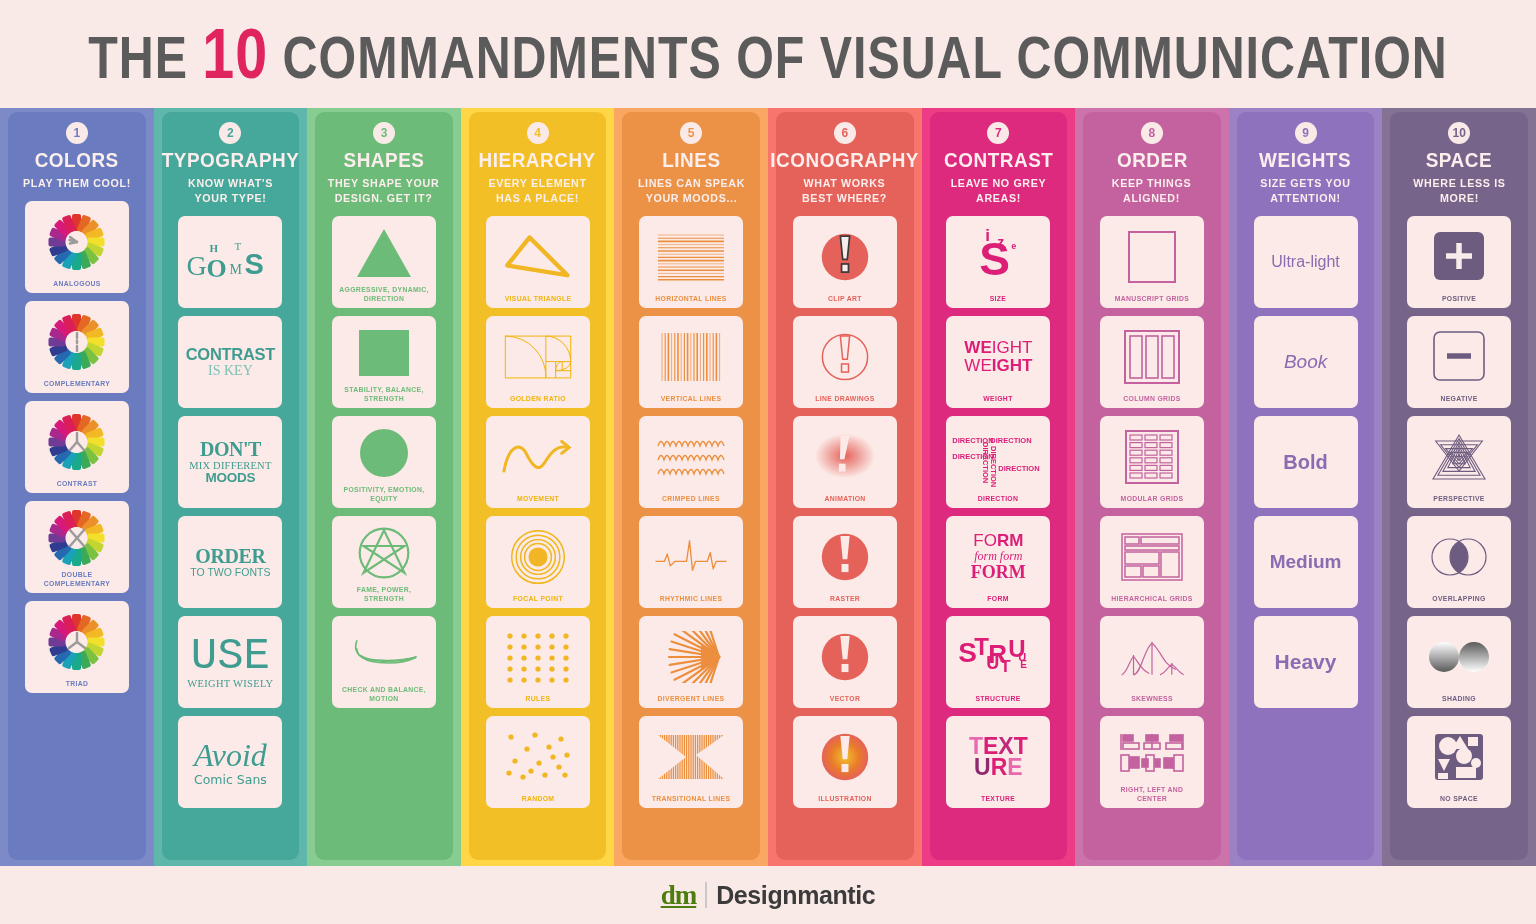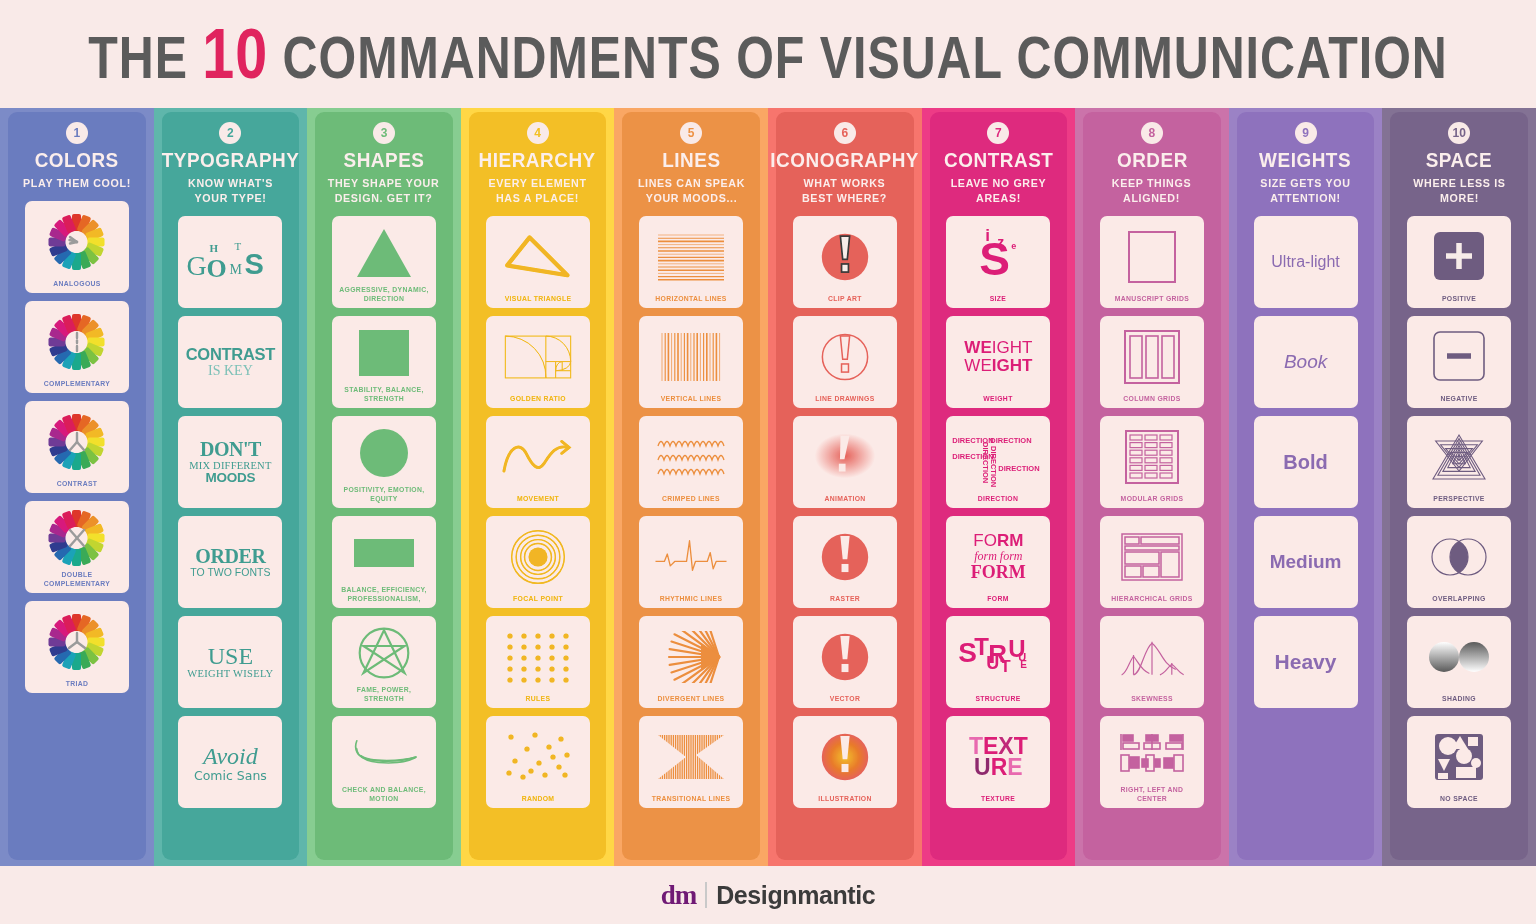--- a/index.html
+++ b/index.html
@@ -93,21 +93,21 @@
   
   .footer {
     position: absolute; left: 0; bottom: 0; width: 100%; height: 58px;
     display: flex; align-items: center; justify-content: center; gap: 0;
     background: #f9eae8;
   }
   .brandmark {
     font-family: "Liberation Serif", serif; font-weight: 700;
     font-size: 27px; color: #3b3b3b; letter-spacing: -1px;
   }
-  .brandmark .dm-d { color: #701a75; }
+  .brandmark .dm-d { color: #4d7c0f; text-decoration: underline; }
   .brandbar { width: 2px; height: 26px; background: #c9c9c9; margin: 0 9px; }
   .brandname { font-family: "Liberation Sans", sans-serif; font-weight: 700;
     font-size: 25px; color: #3b3b3b; letter-spacing: -0.4px; }
 
   
   .wheel { position: relative; width: 56px; height: 56px; }
   .wheel i {
     position: absolute; left: 50%; top: 50%; width: 9px; height: 17px;
     margin-left: -4.5px; margin-top: -28px; border-radius: 2px;
     transform-origin: 50% 28px;
@@ -350,29 +350,29 @@
                 <div class="art">
                   <div class="typo">
                     <div style="font-size:20px;font-weight:700;font-family:'Liberation Serif',serif;letter-spacing:-0.4px;">ORDER</div>
                     <div style="font-size:10.5px;letter-spacing:0px;">TO TWO FONTS</div>
                   </div>
                 </div>
               </div>
               <div class="tile big-word">
                 <div class="art">
                   <div class="typo">
-                    <div style="font-size:24px;font-family:Liberation Serif, serif;letter-spacing:0px;line-height:0.95;">USE</div>
+                    <div style="font-size:44px;font-family:Liberation Mono, monospace;letter-spacing:0px;line-height:0.95;">USE</div>
                     <div style="font-family:'Liberation Serif',serif;font-size:10.5px;letter-spacing:0.3px;">WEIGHT WISELY</div>
                   </div>
                 </div>
               </div>
               <div class="tile big-word">
                 <div class="art">
                   <div class="typo">
-                    <div style="font-size:24px;font-family:'Liberation Serif',serif;font-style:italic;line-height:1.1;">Avoid</div>
+                    <div style="font-size:32px;font-family:'Liberation Serif',serif;font-style:italic;line-height:1.1;">Avoid</div>
                     <div style="font-size:12.5px;font-family:'DejaVu Sans',sans-serif;">Comic Sans</div>
                   </div>
                 </div>
               </div>
             </div>
           </div>
         </div>
       </div>
       <div class="colwrap" style="background: rgb(109, 187, 120); opacity: 1; filter: saturate(0.8) brightness(1.12);">
         <div style="position: absolute; inset: 0px; filter: saturate(1.25) brightness(0.893);">
@@ -391,26 +391,20 @@
                 <div class="art">
                   <div class="sq"></div>
                 </div>
                 <div class="cap" style="color: rgb(109, 187, 120);">STABILITY, BALANCE, STRENGTH</div>
               </div>
               <div class="tile">
                 <div class="art">
                   <div class="cir"></div>
                 </div>
                 <div class="cap" style="color: rgb(109, 187, 120);">POSITIVITY, EMOTION, EQUITY</div>
-              </div>
-              <div class="tile">
-                <div class="art">
-                  <div class="rect"></div>
-                </div>
-                <div class="cap" style="color: rgb(109, 187, 120);">BALANCE, EFFICIENCY, PROFESSIONALISM,</div>
               </div>
               <div class="tile">
                 <div class="art">
                   <svg width="54" height="54" viewBox="0 0 100 100">
                     <g fill="none" stroke="#6dbb78" stroke-width="4">
                       <circle cx="50" cy="50" r="45"></circle>
                       <path d="M50 8 L88 87 L12 37 L88 37 L12 87 Z"></path>
                     </g>
                   </svg>
                 </div>

